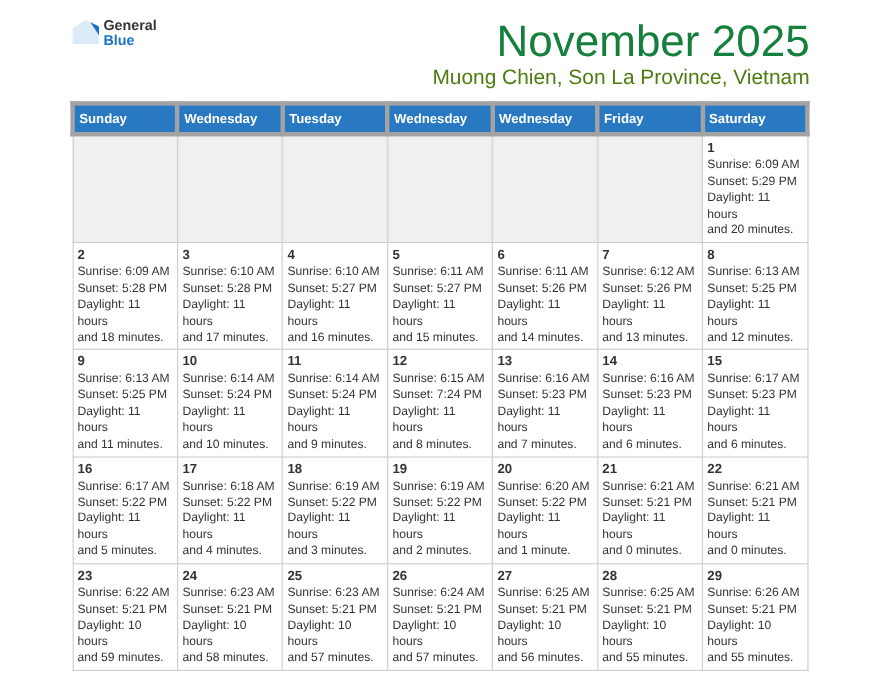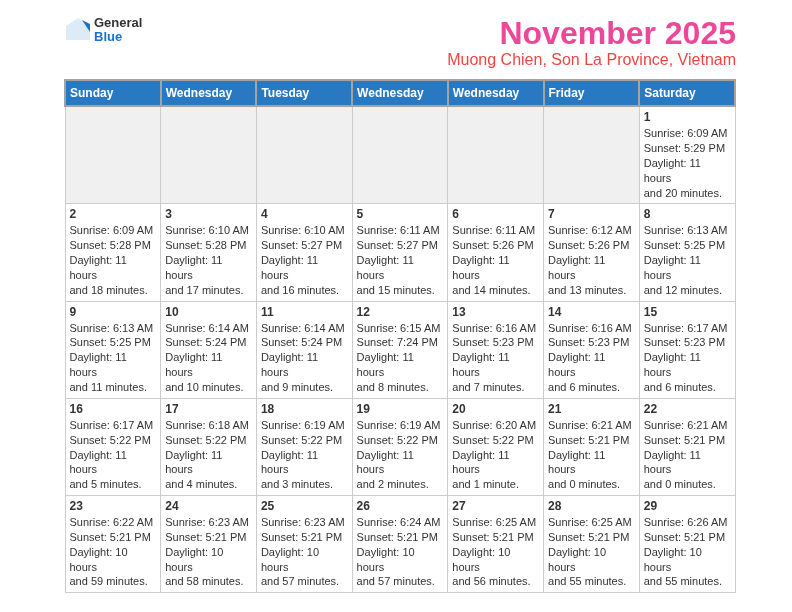--- a/index.html
+++ b/index.html
@@ -23,42 +23,42 @@
     }
     .logo {
       display: flex;
       align-items: center;
       gap: 4px;
     }
     .title-block {
       text-align: right;
     }
     .month-title {
-      font-size: 32px;
-      font-weight: bold;
-      color: #ec4899;
+      font-size: 40px;
+      font-weight: normal;
+      color: #15803d;
       line-height: 1.1;
     }
     .subtitle {
-      font-size: 16px;
-      color: #ef4444;
+      font-size: 19px;
+      color: #4d7c0f;
     }
     table {
       width: 100%;
       border-collapse: collapse;
       table-layout: fixed;
     }
     thead tr th {
       background: #2979c2;
       color: #fff;
       font-size: 12px;
       font-weight: bold;
       padding: 5px 4px;
       text-align: left;
-      border: 2px solid #a3a3a3;
+      border: 4px solid #a3a3a3;
     }
     tbody tr td {
       border: 1px solid #ccc;
       vertical-align: top;
       padding: 3px 4px;
       height: 76px;
       background: #fff;
       font-size: 9.5px;
       color: #333;
     }

